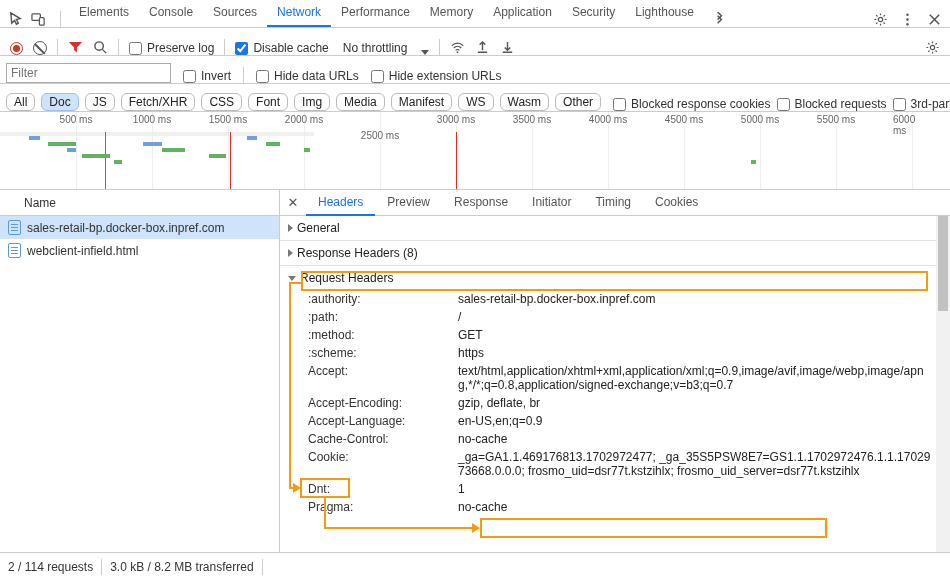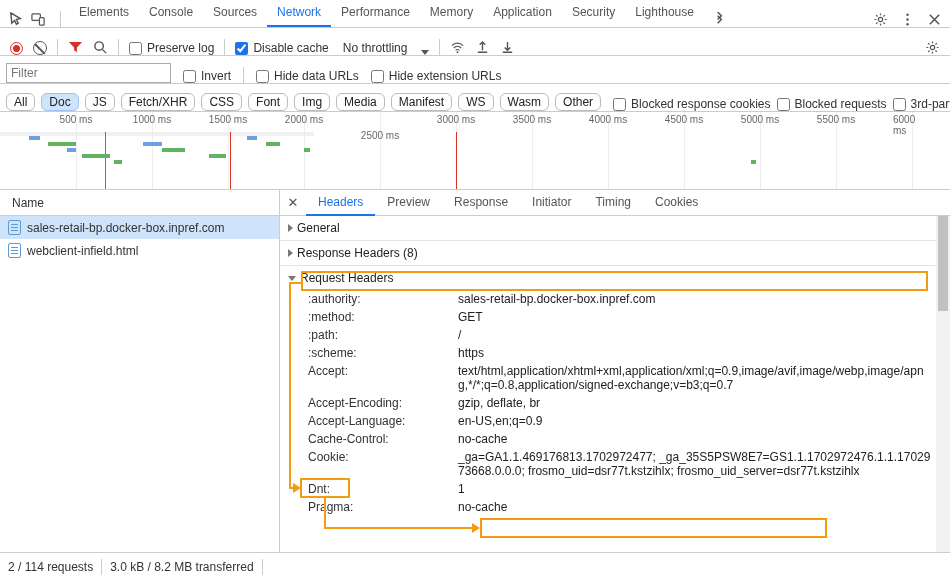--- a/index.html
+++ b/index.html
@@ -34,21 +34,21 @@
 .timeline .tick { position:absolute; top:0; bottom:0; border-left:1px solid #eee;}
 .timeline .ticklbl { position:absolute; top:2px; font-size:10px; color:#666; transform:translateX(-50%);}
 .timeline .bars { position:absolute; top:24px; left:0; right:0; bottom:4px;}
 .timeline .bar { position:absolute; height:4px; background:#61b261;}
 .timeline .bar.blue{background:#6ea0e0;}
 .timeline .bar.sel{position:absolute;top:20px;bottom:0;background:rgba(230,230,230,0.6);}
 .timeline .vred{position:absolute;top:20px;bottom:0;width:1px;background:#d93025;}
 .timeline .vblue{position:absolute;top:20px;bottom:0;width:1px;background:#3b7dd8;}
 .content { display:flex; height: calc(580px - 28px - 28px - 28px - 28px - 78px - 22px); position:relative;}
 .reqlist { width: 280px; border-right:1px solid #ccc; display:flex; flex-direction:column;}
-.reqlist .head { height:26px; border-bottom:1px solid #ccc; display:flex; align-items:center; padding:0 12px; font-weight:400; color:#333;}
+.reqlist .head { height:26px; border-bottom:1px solid #ccc; display:flex; align-items:center; padding:0 24px; font-weight:400; color:#333;}
 .reqlist .items { overflow:auto;}
 .reqlist .item { display:flex; align-items:center; gap:6px; padding:4px 8px; cursor:pointer;}
 .reqlist .item.sel { background:#cfe3fb;}
 .reqlist .docicon { width:13px; height:15px; border:1px solid #5b9bd8; border-radius:2px; position:relative;}
 .reqlist .docicon::before{content:"";position:absolute;top:3px;left:2px;right:2px;height:1px;background:#5b9bd8;box-shadow:0 3px 0 #5b9bd8,0 6px 0 #5b9bd8;}
 .details { flex:1; display:flex; flex-direction:column; overflow:hidden; position:relative;}
 .details .tabs { display:flex; align-items:center; height:26px; border-bottom:1px solid #ccc; gap:0;}
 .details .closex{width:26px;text-align:center;color:#555;cursor:pointer;font-size:13px;}
 .details .dtab { padding:5px 12px; color:#555; cursor:pointer;}
 .details .dtab.active { color:#1a73e8; border-bottom:2px solid #1a73e8;}
@@ -315,26 +315,26 @@
         <div class="sechead" id="reqHeadersHead">
             <span class="caret down"></span>
             <span>Request Headers</span>
           </div>
         <div id="reqHeaderRows">
             <div class="kvrow">
               <div class="k">:authority:</div>
               <div class="v">sales-retail-bp.docker-box.inpref.com</div>
             </div>
             <div class="kvrow">
+              <div class="k">:path:</div>
+              <div class="v">/</div>
+            </div>
+            <div class="kvrow">
               <div class="k">:method:</div>
               <div class="v">GET</div>
-            </div>
-            <div class="kvrow">
-              <div class="k">:path:</div>
-              <div class="v">/</div>
             </div>
             <div class="kvrow">
               <div class="k">:scheme:</div>
               <div class="v">https</div>
             </div>
             <div class="kvrow">
               <div class="k">Accept:</div>
               <div class="v">text/html,application/xhtml+xml,application/xml;q=0.9,image/avif,image/webp,image/apng,*/*;q=0.8,application/signed-exchange;v=b3;q=0.7</div>
             </div>
             <div class="kvrow">

